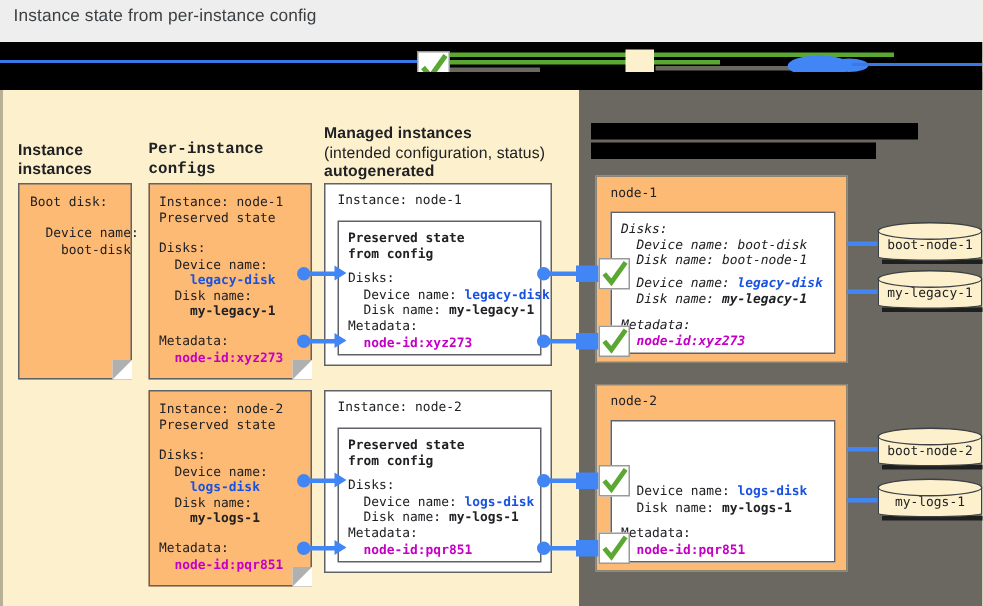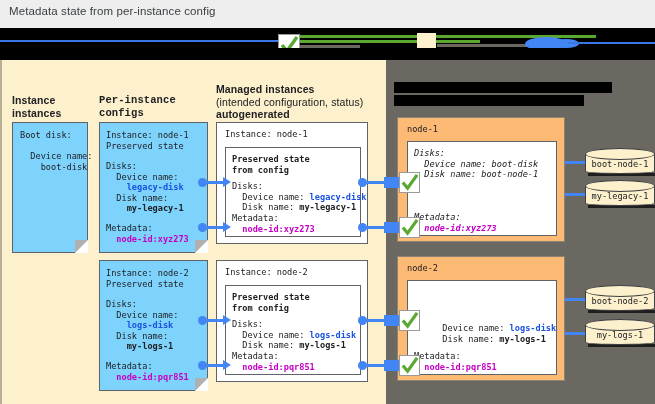--- a/index.html
+++ b/index.html
@@ -53,21 +53,21 @@
     position:absolute;font-size:10.5px;font-weight:bold;color:#202124;
     line-height:12.5px;letter-spacing:0.1px;
   }
   .col-head .sub{font-weight:normal;}
 
   
   .redact{position:absolute;background:#000000;}
 
   
   .card{
-    position:absolute;background:#7dd3fc;border:1px solid #5f6368;box-sizing:border-box;
+    position:absolute;background:#fdba74;border:1px solid #5f6368;box-sizing:border-box;
   }
   .card.fold:after{
     content:"";position:absolute;right:-1px;bottom:-1px;
     border-width:0 0 13px 13px;border-style:solid;
     border-color:transparent transparent #ffffff #b0b0b0;
   }
   .mono{
     font-family:"DejaVu Sans Mono","Liberation Mono",monospace;
     font-size:8.6px;line-height:10.6px;color:#202124;white-space:pre;
   }
@@ -115,21 +115,21 @@
     font-family:"DejaVu Sans Mono","Liberation Mono",monospace;
     font-size:8.6px;color:#202124;white-space:nowrap;
   }
   .cyl-shadow{position:absolute;background:#1f1f1f;}
 </style>
 </head>
 <body>
 
 <div class="page">
 
-  <div class="caption">Metadata state from per-instance config</div>
+  <div class="caption">Instance state from per-instance config</div>
 
   <div class="legend-band">
     <div class="lg-line" style="left:0;top:12px;width:290px;"></div>
     <div class="lg-greenline" style="left:296px;top:7px;width:300px;"></div>
     <div class="lg-greenline" style="left:300px;top:12px;width:180px;"></div>
     <div class="lg-check" style="left:278px;top:6px;">
       <svg width="20" height="20" viewBox="0 0 20 20">
           <path d="M3 10 L8 16 L18 2" stroke="#5aa832" stroke-width="3.4" fill="none"></path>
         </svg>
     </div>
@@ -223,29 +223,31 @@
 <span class="b-mag">  node-id:pqr851</span></div>
       </div>
     </div>
 
     <div class="node-group" style="left:397px;top:57px;width:168px;height:125px;">
       <div class="mono node-title">node-1</div>
       <div class="node-inner" style="left:9px;top:23px;width:150px;height:95px;font-style:italic;">
         <div class="mono" style="position:absolute;left:6px;top:6px;"><span>Disks:</span>
 <span>  Device name: boot-disk</span>
 <span>  Disk name: boot-node-1</span></div>
+        <div class="mono" style="position:absolute;left:6px;top:42px;"><span><span>  Device name: </span><span class="b-blue">legacy-disk</span></span>
+<span><span>  Disk name: </span><span class="b-bold">my-legacy-1</span></span></div>
         <div class="mono" style="position:absolute;left:6px;top:70px;"><span>Metadata:</span>
 <span class="b-mag">  node-id:xyz273</span></div>
       </div>
     </div>
 
     <div class="node-group" style="left:397px;top:196px;width:168px;height:125px;padding-left:16px;">
       <div class="mono node-title">node-2</div>
       <div class="node-inner" style="left:9px;top:23px;width:150px;height:95px;">
-        <div class="mono" style="position:absolute;left:24px;top:42px;"><span><span>  Device name: </span><span class="b-blue">logs-disk</span></span>
+        <div class="mono" style="position:absolute;left:6px;top:42px;"><span><span>  Device name: </span><span class="b-blue">logs-disk</span></span>
 <span><span>  Disk name: </span><span class="b-bold">my-logs-1</span></span></div>
         <div class="mono" style="position:absolute;left:6px;top:70px;"><span>Metadata:</span>
 <span class="b-mag">  node-id:pqr851</span></div>
       </div>
     </div>
 
     <div class="dot" style="left:198px;top:118px;"></div>
     <div class="conn" style="left:206px;top:121px;width:18px;"></div>
     <div class="arrow" style="left:223px;top:117px;"></div>
 

